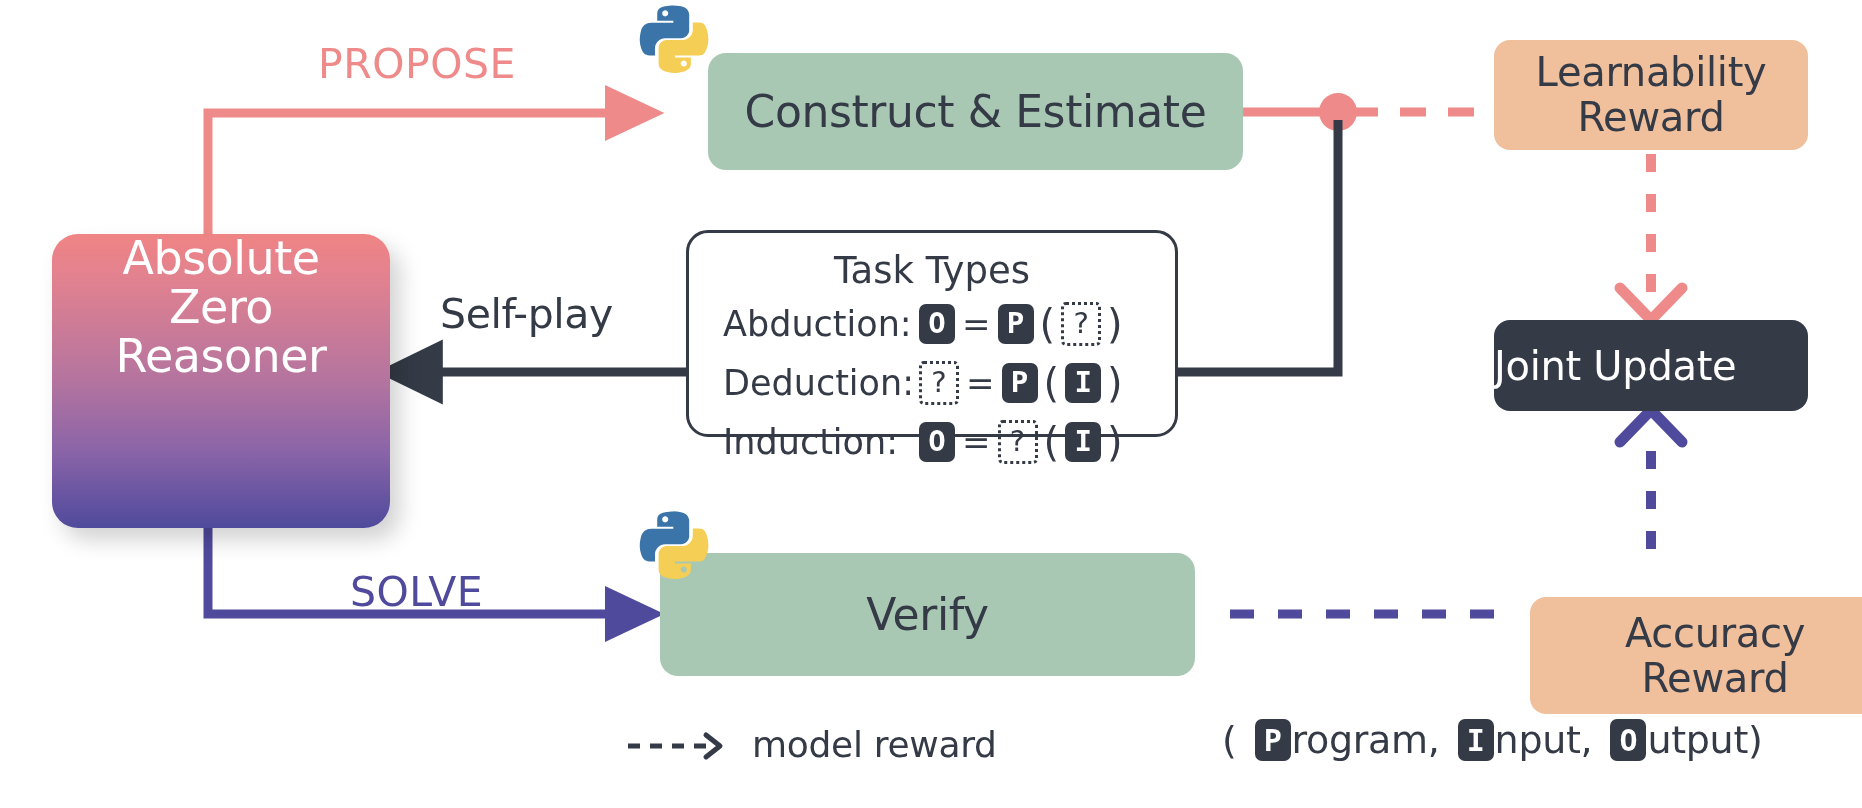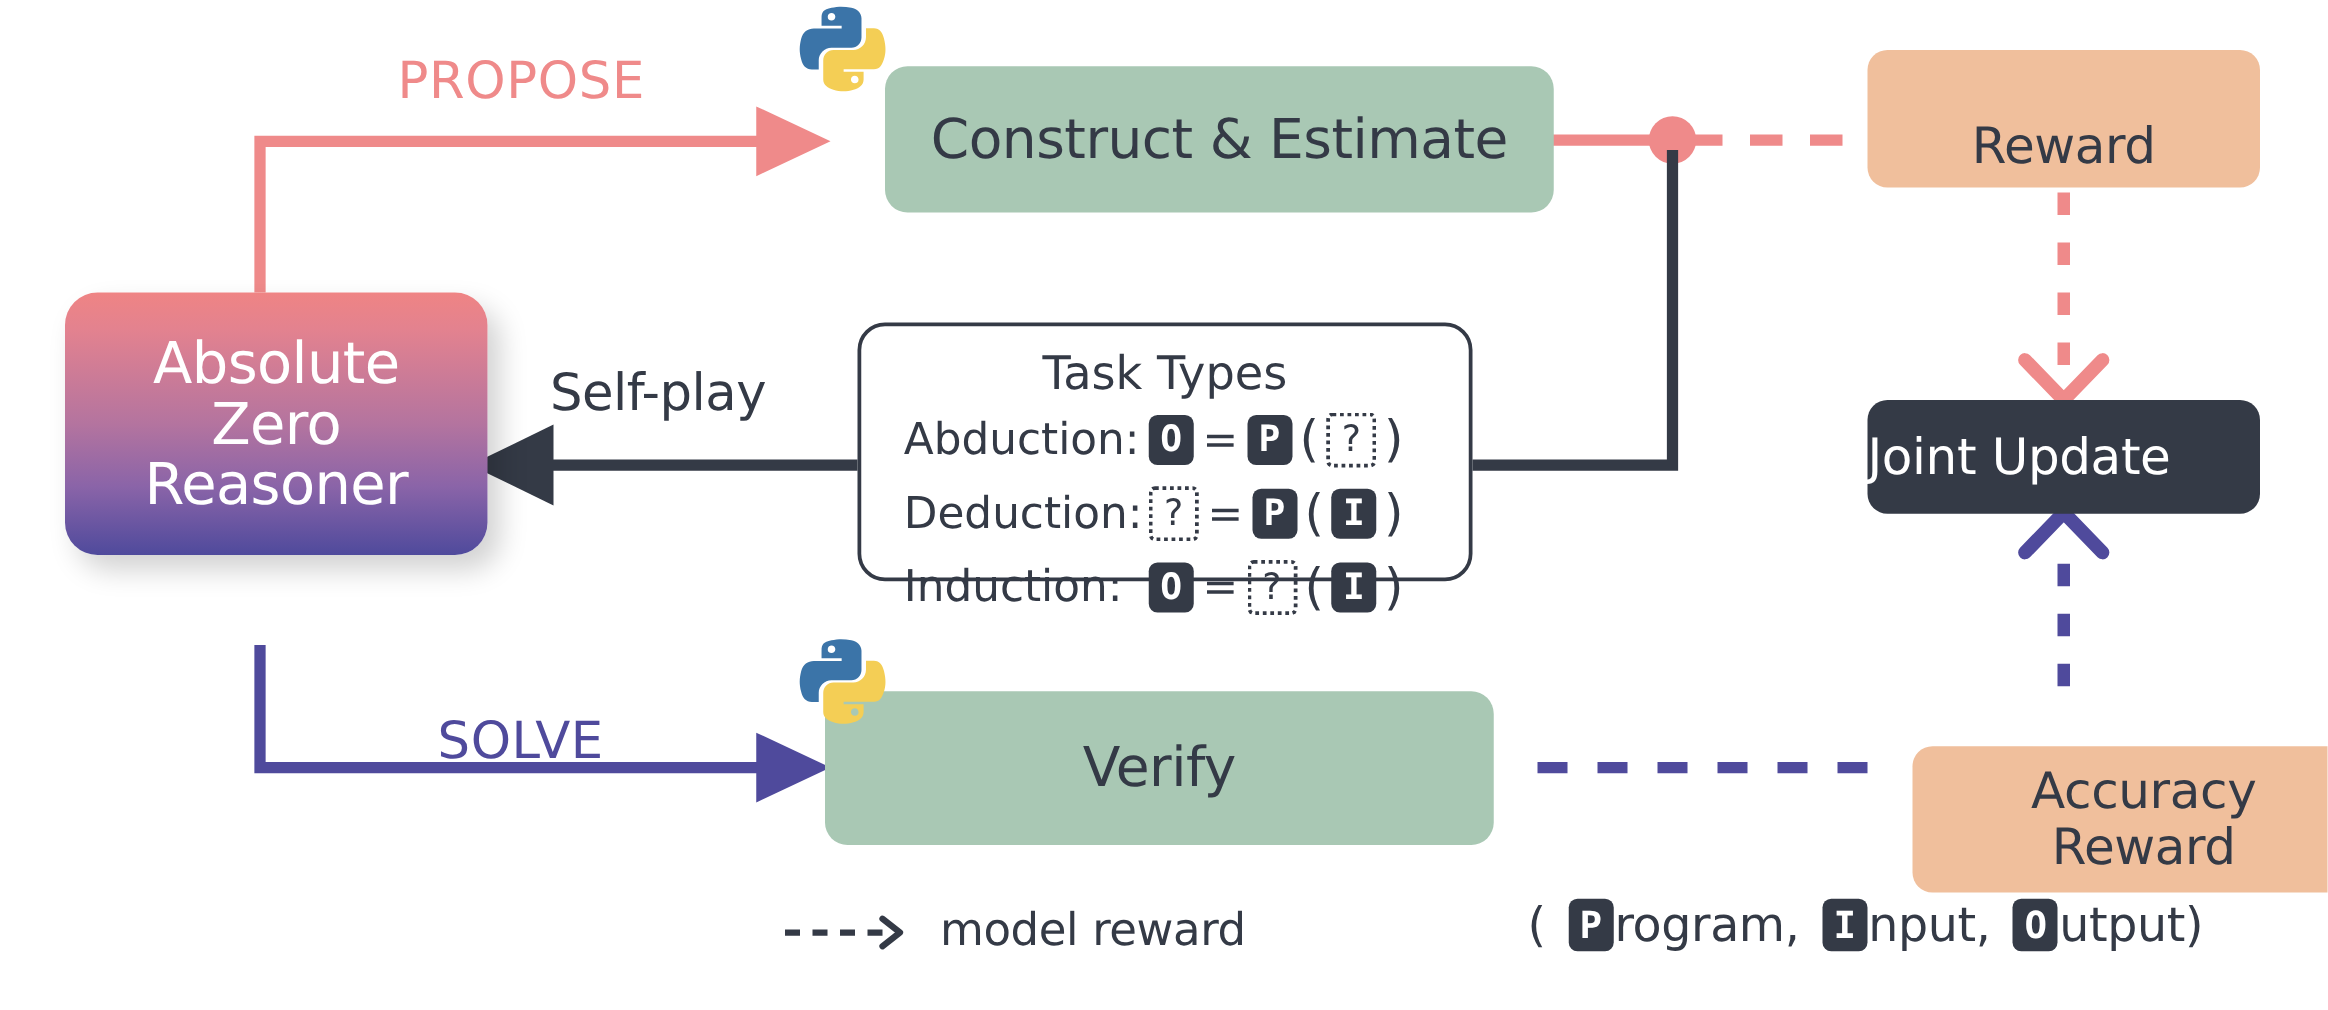--- a/index.html
+++ b/index.html
@@ -2,45 +2,45 @@
 <html><head>
 <meta charset="utf-8">
 <style>
   html,body{margin:0;padding:0;background:#fff;}
   body{width:1862px;height:808px;font-family:"DejaVu Sans",sans-serif;overflow:hidden;}
   #stage{position:relative;width:1862px;height:808px;background:#ffffff;}
   .abs{position:absolute;}
 
   
   #azr{
-    left:52px; top:234px; width:338px; height:210px;
+    left:52px; top:234px; width:338px; height:294px;
     border-radius:26px;
     background:linear-gradient(180deg,#ef8484 0%,#e3828f 14%,#b4749f 50%,#8a64a8 74%,#4f4a9c 100%);
     box-shadow:10px 12px 22px rgba(0,0,0,0.18);
-    display:flex;align-items:center;justify-content:center;
+    display:flex;align-items:flex-start;justify-content:center;
   }
   #azr .label{
     color:#fff;font-size:46px;line-height:1.06;text-align:center;
     font-family:"DejaVu Sans",sans-serif;letter-spacing:-0.5px;
   }
 
   
   .greenbox{
     background:#a9c8b4;border-radius:18px;
     display:flex;align-items:center;justify-content:center;
     color:#343a46;font-size:44px;letter-spacing:-0.4px;
   }
   #construct{left:660px;top:53px;width:535px;height:117px;margin-left:48px;}
   #verify{left:660px;top:553px;width:535px;height:123px;}
 
   
   #tasktypes{
     left:686px;top:230px;width:492px;height:207px;
     background:#fff;border:3px solid #343a46;border-radius:22px;
-    box-sizing:border-box;padding:10px 0 0 0;margin-top:28px;
+    box-sizing:border-box;padding:10px 0 0 0;
   }
   #tt-title{font-size:37px;color:#343a46;text-align:center;margin:6px 0 2px 0;}
   .tt-row{display:flex;align-items:center;justify-content:flex-start;
           font-size:35px;color:#343a46;height:59px;padding-left:34px;}
   .tt-name{width:196px;text-align:left;}
   .tt-eq{display:flex;align-items:center;gap:5px;}
 
   
   .chip{
     display:inline-flex;align-items:center;justify-content:center;
@@ -205,21 +205,21 @@
         <span class="chip q">?</span>
         <span class="paren">(</span>
         <span class="chip">I</span>
         <span class="paren">)</span>
       </span>
     </div>
   </div>
 
   <div class="abs orangebox" id="learn">
     <div>
-      <br>
+      <span>Learnability</span><br>
       <span>Reward</span>
     </div>
   </div>
 
   <div class="abs orangebox" id="acc">
     <div>
       <span>Accuracy</span><br>
       <span>Reward</span>
     </div>
   </div>

